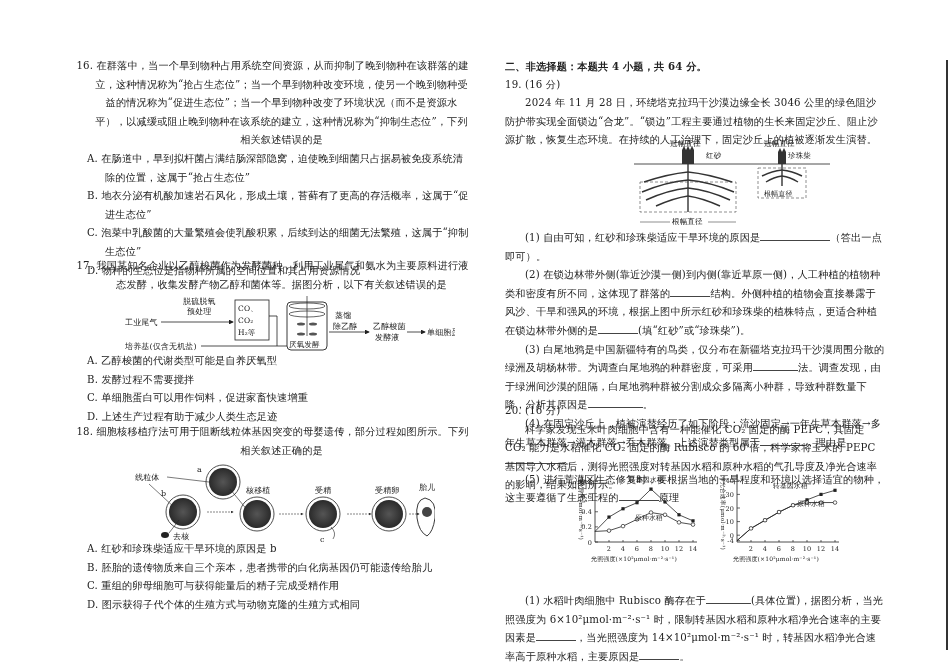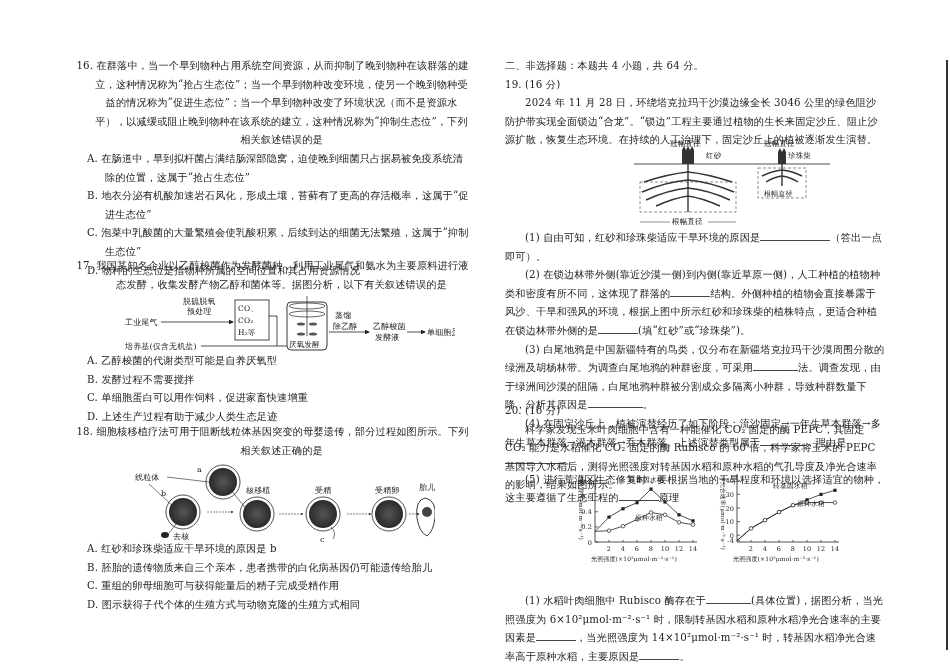--- a/index.html
+++ b/index.html
@@ -10,21 +10,21 @@
   .p6{left:515px;width:370px;}
   .txt{font-size:10.2px;line-height:18.6px;letter-spacing:0.15px;}
   .q{position:absolute;}
   .ind{padding-left:18px;text-indent:-18px;text-align:center;}
   .opt{padding-left:30px;text-indent:-18px;}
   .para{text-indent:20px;}
   .footer{position:absolute;font-size:10.5px;color:#333;letter-spacing:1px;margin-top:46px;}
   .blank{display:inline-block;border-bottom:1px solid #444;height:11px;vertical-align:baseline;}
   .edge{position:absolute;left:946px;top:60px;width:2px;height:590px;background:#333;}
   svg text{font-family:"DejaVu Serif","Liberation Serif",serif;fill:#222;}
-  .bold{font-weight:normal;}
+  .bold{font-weight:bold;}
 </style>
 </head>
 <body>
 
 <div class="page p5 txt">
 
   <div class="q" style="top:57px;left:0;width:395px;">
     <div class="ind">16. 在群落中，当一个早到物种占用系统空间资源，从而抑制了晚到物种在该群落的建立，这种情况称为“抢占生态位”；当一个早到物种改变环境，使另一个晚到物种受益的情况称为“促进生态位”；当一个早到物种改变了环境状况（而不是资源水平），以减缓或阻止晚到物种在该系统的建立，这种情况称为“抑制生态位”，下列相关叙述错误的是</div>
     <div class="opt">A. 在肠道中，早到拟杆菌占满结肠深部隐窝，迫使晚到细菌只占据易被免疫系统清除的位置，这属于“抢占生态位”</div>
     <div class="opt">B. 地衣分泌有机酸加速岩石风化，形成土壤，苔藓有了更高的存活概率，这属于“促进生态位”</div>

